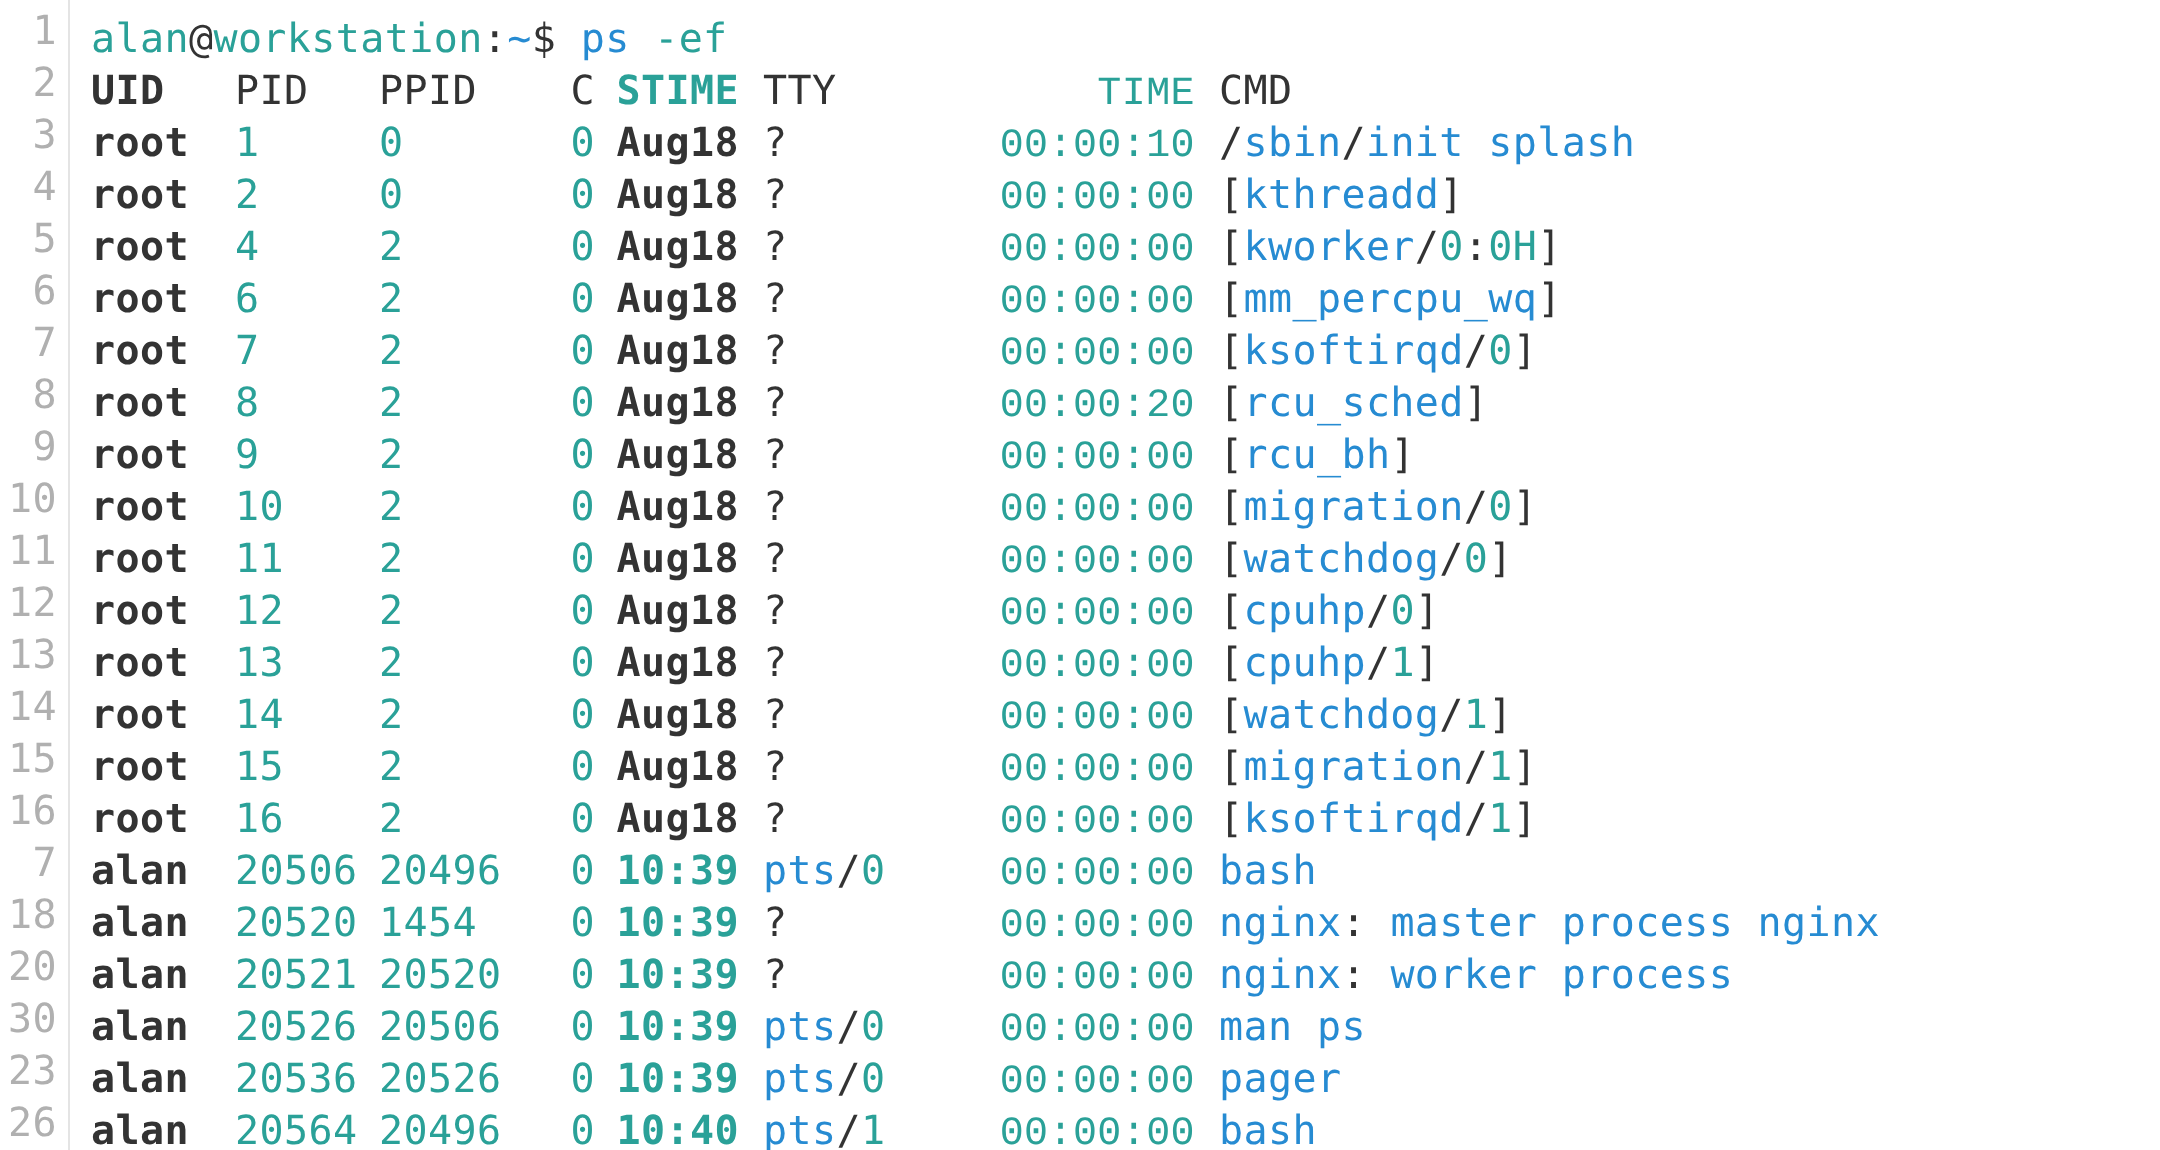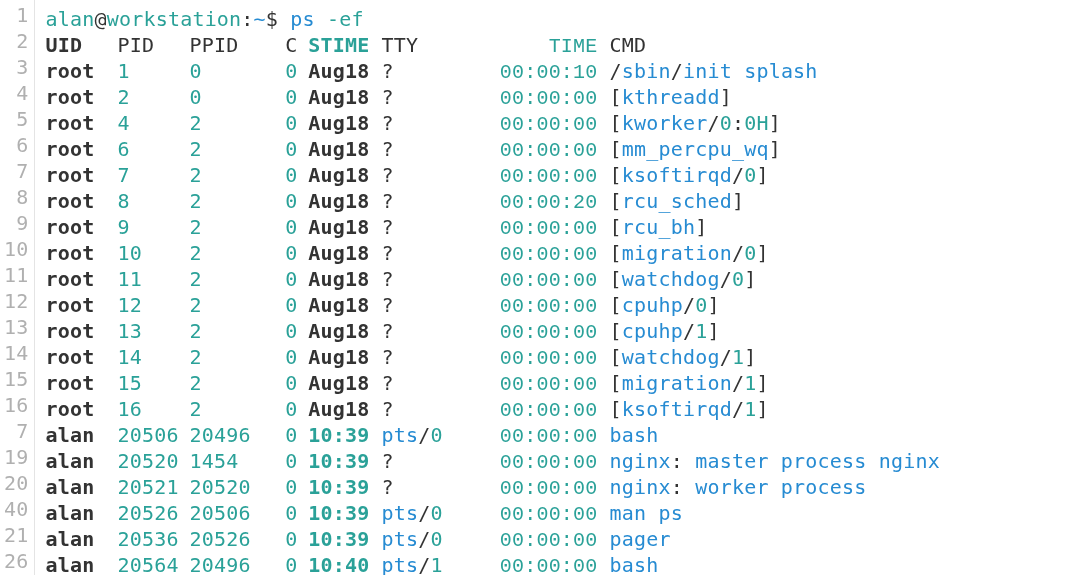--- a/index.html
+++ b/index.html
@@ -69,20 +69,20 @@
       <div>8</div>
       <div>9</div>
       <div>10</div>
       <div>11</div>
       <div>12</div>
       <div>13</div>
       <div>14</div>
       <div>15</div>
       <div>16</div>
       <div>7</div>
-      <div>19</div>
+      <div>18</div>
       <div>20</div>
-      <div>40</div>
-      <div>21</div>
+      <div>30</div>
+      <div>23</div>
       <div>26</div>
     </div>
   <div class="code" id="code"><div class="row"><span class="teal">alan</span><span class="black">@</span><span class="teal">workstation</span><span class="black">:</span><span class="blue">~</span><span class="black">$ </span><span class="blue">ps </span><span class="teal">-ef</span></div><div class="row"><span class="col-uid black">UID</span><span class="col-pid black">PID</span><span class="col-ppid black">PPID</span><span class="col-c black">C</span><span class="col-stime teal">STIME</span><span class="col-tty black">TTY</span><span class="col-time teal">TIME</span><span class="col-cmd black">CMD</span></div><div class="row"><span class="col-uid black">root</span><span class="col-pid teal">1</span><span class="col-ppid teal">0</span><span class="col-c teal">0</span><span class="col-stime black">Aug18</span><span class="col-tty"><span class="black">?</span></span><span class="col-time teal">00:00:10</span><span class="col-cmd"><span class="black">/</span><span class="blue">sbin</span><span class="black">/</span><span class="blue">init splash</span></span></div><div class="row"><span class="col-uid black">root</span><span class="col-pid teal">2</span><span class="col-ppid teal">0</span><span class="col-c teal">0</span><span class="col-stime black">Aug18</span><span class="col-tty"><span class="black">?</span></span><span class="col-time teal">00:00:00</span><span class="col-cmd"><span class="black">[</span><span class="blue">kthreadd</span><span class="black">]</span></span></div><div class="row"><span class="col-uid black">root</span><span class="col-pid teal">4</span><span class="col-ppid teal">2</span><span class="col-c teal">0</span><span class="col-stime black">Aug18</span><span class="col-tty"><span class="black">?</span></span><span class="col-time teal">00:00:00</span><span class="col-cmd"><span class="black">[</span><span class="blue">kworker</span><span class="black">/</span><span class="teal">0</span><span class="black">:</span><span class="teal">0H</span><span class="black">]</span></span></div><div class="row"><span class="col-uid black">root</span><span class="col-pid teal">6</span><span class="col-ppid teal">2</span><span class="col-c teal">0</span><span class="col-stime black">Aug18</span><span class="col-tty"><span class="black">?</span></span><span class="col-time teal">00:00:00</span><span class="col-cmd"><span class="black">[</span><span class="blue">mm_percpu_wq</span><span class="black">]</span></span></div><div class="row"><span class="col-uid black">root</span><span class="col-pid teal">7</span><span class="col-ppid teal">2</span><span class="col-c teal">0</span><span class="col-stime black">Aug18</span><span class="col-tty"><span class="black">?</span></span><span class="col-time teal">00:00:00</span><span class="col-cmd"><span class="black">[</span><span class="blue">ksoftirqd</span><span class="black">/</span><span class="teal">0</span><span class="black">]</span></span></div><div class="row"><span class="col-uid black">root</span><span class="col-pid teal">8</span><span class="col-ppid teal">2</span><span class="col-c teal">0</span><span class="col-stime black">Aug18</span><span class="col-tty"><span class="black">?</span></span><span class="col-time teal">00:00:20</span><span class="col-cmd"><span class="black">[</span><span class="blue">rcu_sched</span><span class="black">]</span></span></div><div class="row"><span class="col-uid black">root</span><span class="col-pid teal">9</span><span class="col-ppid teal">2</span><span class="col-c teal">0</span><span class="col-stime black">Aug18</span><span class="col-tty"><span class="black">?</span></span><span class="col-time teal">00:00:00</span><span class="col-cmd"><span class="black">[</span><span class="blue">rcu_bh</span><span class="black">]</span></span></div><div class="row"><span class="col-uid black">root</span><span class="col-pid teal">10</span><span class="col-ppid teal">2</span><span class="col-c teal">0</span><span class="col-stime black">Aug18</span><span class="col-tty"><span class="black">?</span></span><span class="col-time teal">00:00:00</span><span class="col-cmd"><span class="black">[</span><span class="blue">migration</span><span class="black">/</span><span class="teal">0</span><span class="black">]</span></span></div><div class="row"><span class="col-uid black">root</span><span class="col-pid teal">11</span><span class="col-ppid teal">2</span><span class="col-c teal">0</span><span class="col-stime black">Aug18</span><span class="col-tty"><span class="black">?</span></span><span class="col-time teal">00:00:00</span><span class="col-cmd"><span class="black">[</span><span class="blue">watchdog</span><span class="black">/</span><span class="teal">0</span><span class="black">]</span></span></div><div class="row"><span class="col-uid black">root</span><span class="col-pid teal">12</span><span class="col-ppid teal">2</span><span class="col-c teal">0</span><span class="col-stime black">Aug18</span><span class="col-tty"><span class="black">?</span></span><span class="col-time teal">00:00:00</span><span class="col-cmd"><span class="black">[</span><span class="blue">cpuhp</span><span class="black">/</span><span class="teal">0</span><span class="black">]</span></span></div><div class="row"><span class="col-uid black">root</span><span class="col-pid teal">13</span><span class="col-ppid teal">2</span><span class="col-c teal">0</span><span class="col-stime black">Aug18</span><span class="col-tty"><span class="black">?</span></span><span class="col-time teal">00:00:00</span><span class="col-cmd"><span class="black">[</span><span class="blue">cpuhp</span><span class="black">/</span><span class="teal">1</span><span class="black">]</span></span></div><div class="row"><span class="col-uid black">root</span><span class="col-pid teal">14</span><span class="col-ppid teal">2</span><span class="col-c teal">0</span><span class="col-stime black">Aug18</span><span class="col-tty"><span class="black">?</span></span><span class="col-time teal">00:00:00</span><span class="col-cmd"><span class="black">[</span><span class="blue">watchdog</span><span class="black">/</span><span class="teal">1</span><span class="black">]</span></span></div><div class="row"><span class="col-uid black">root</span><span class="col-pid teal">15</span><span class="col-ppid teal">2</span><span class="col-c teal">0</span><span class="col-stime black">Aug18</span><span class="col-tty"><span class="black">?</span></span><span class="col-time teal">00:00:00</span><span class="col-cmd"><span class="black">[</span><span class="blue">migration</span><span class="black">/</span><span class="teal">1</span><span class="black">]</span></span></div><div class="row"><span class="col-uid black">root</span><span class="col-pid teal">16</span><span class="col-ppid teal">2</span><span class="col-c teal">0</span><span class="col-stime black">Aug18</span><span class="col-tty"><span class="black">?</span></span><span class="col-time teal">00:00:00</span><span class="col-cmd"><span class="black">[</span><span class="blue">ksoftirqd</span><span class="black">/</span><span class="teal">1</span><span class="black">]</span></span></div><div class="row"><span class="col-uid black">alan</span><span class="col-pid teal">20506</span><span class="col-ppid teal">20496</span><span class="col-c teal">0</span><span class="col-stime teal">10:39</span><span class="col-tty"><span class="blue">pts</span><span class="black">/</span><span class="teal">0</span></span><span class="col-time teal">00:00:00</span><span class="col-cmd"><span class="blue">bash</span></span></div><div class="row"><span class="col-uid black">alan</span><span class="col-pid teal">20520</span><span class="col-ppid teal">1454</span><span class="col-c teal">0</span><span class="col-stime teal">10:39</span><span class="col-tty"><span class="black">?</span></span><span class="col-time teal">00:00:00</span><span class="col-cmd"><span class="blue">nginx</span><span class="black">: </span><span class="blue">master process nginx</span></span></div><div class="row"><span class="col-uid black">alan</span><span class="col-pid teal">20521</span><span class="col-ppid teal">20520</span><span class="col-c teal">0</span><span class="col-stime teal">10:39</span><span class="col-tty"><span class="black">?</span></span><span class="col-time teal">00:00:00</span><span class="col-cmd"><span class="blue">nginx</span><span class="black">: </span><span class="blue">worker process</span></span></div><div class="row"><span class="col-uid black">alan</span><span class="col-pid teal">20526</span><span class="col-ppid teal">20506</span><span class="col-c teal">0</span><span class="col-stime teal">10:39</span><span class="col-tty"><span class="blue">pts</span><span class="black">/</span><span class="teal">0</span></span><span class="col-time teal">00:00:00</span><span class="col-cmd"><span class="blue">man ps</span></span></div><div class="row"><span class="col-uid black">alan</span><span class="col-pid teal">20536</span><span class="col-ppid teal">20526</span><span class="col-c teal">0</span><span class="col-stime teal">10:39</span><span class="col-tty"><span class="blue">pts</span><span class="black">/</span><span class="teal">0</span></span><span class="col-time teal">00:00:00</span><span class="col-cmd"><span class="blue">pager</span></span></div><div class="row"><span class="col-uid black">alan</span><span class="col-pid teal">20564</span><span class="col-ppid teal">20496</span><span class="col-c teal">0</span><span class="col-stime teal">10:40</span><span class="col-tty"><span class="blue">pts</span><span class="black">/</span><span class="teal">1</span></span><span class="col-time teal">00:00:00</span><span class="col-cmd"><span class="blue">bash</span></span></div></div>
 </div>
 
 </body></html>

